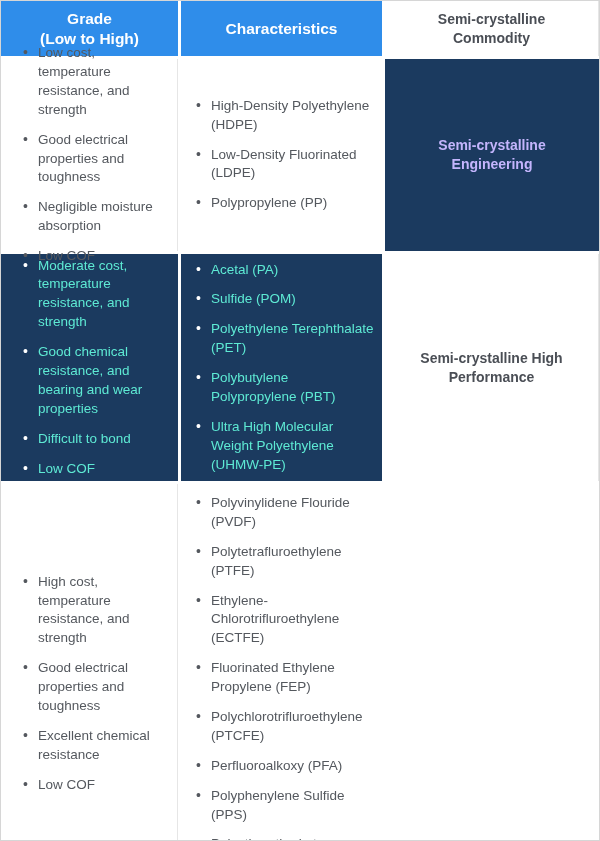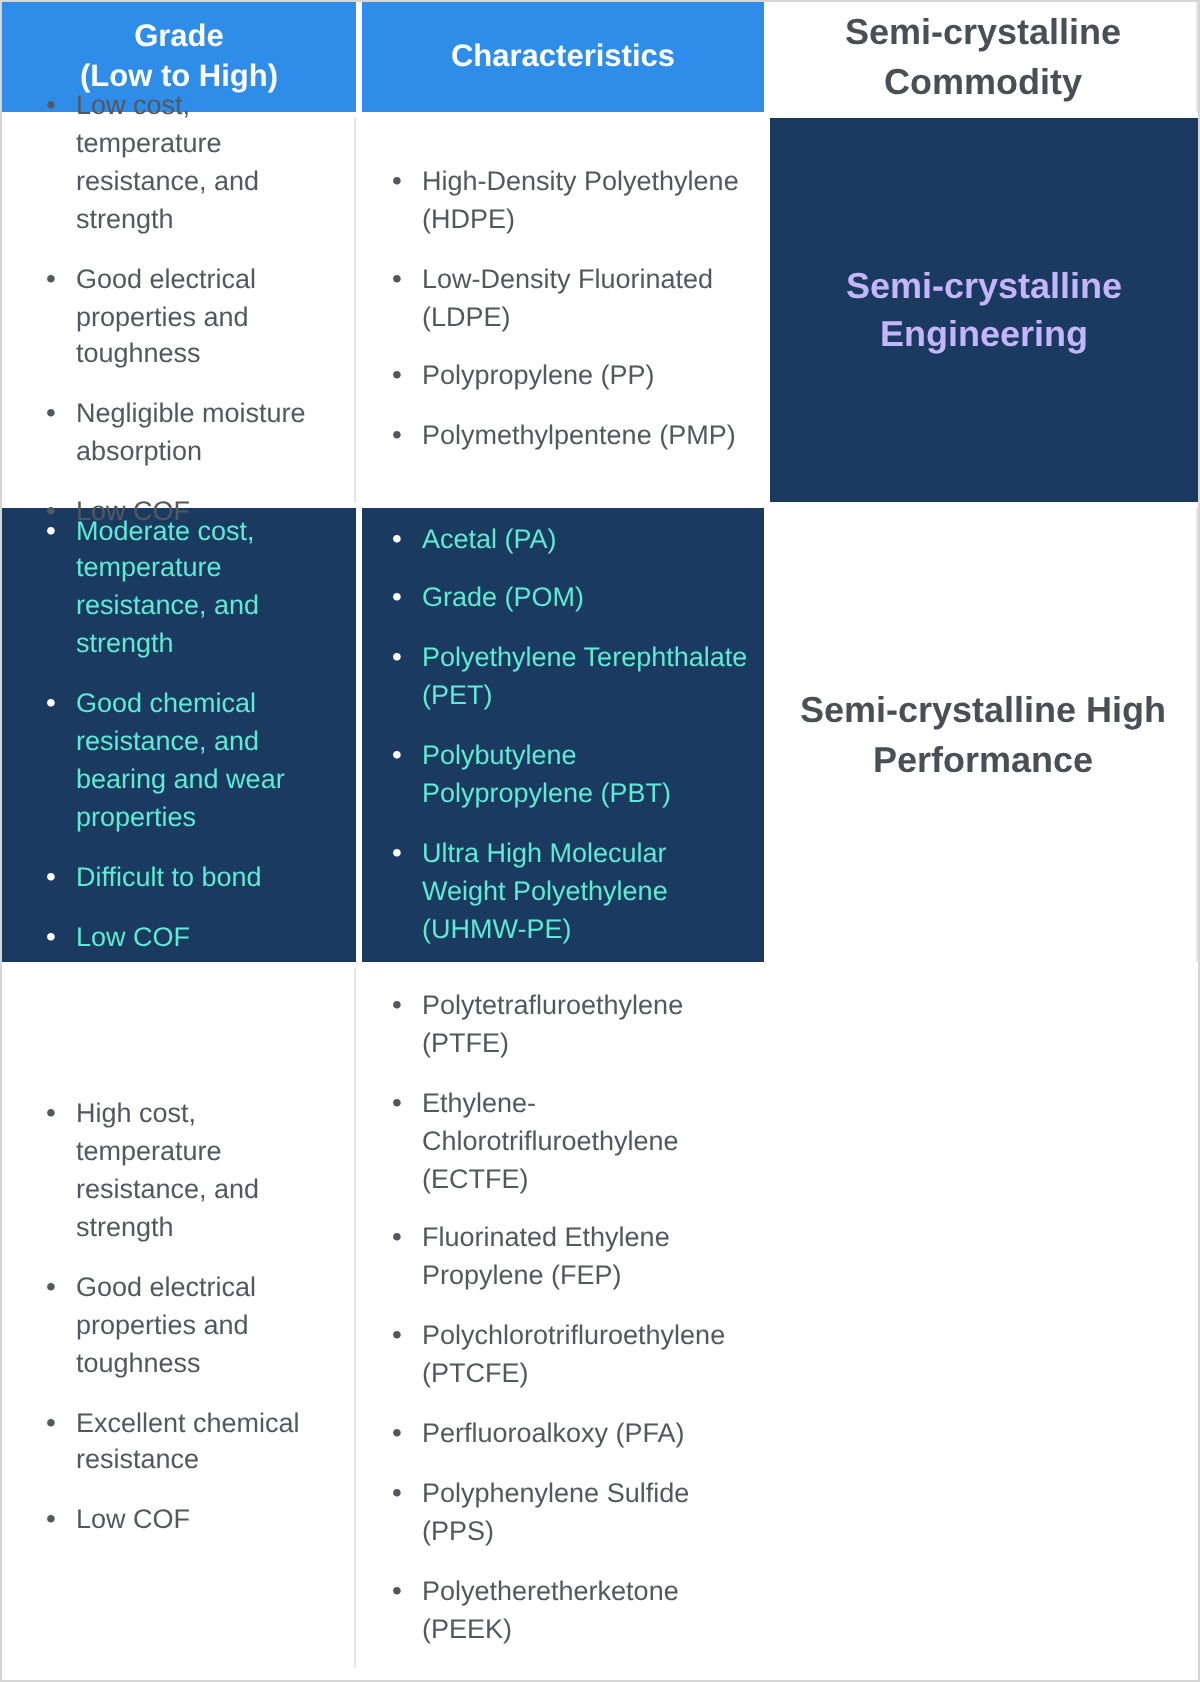--- a/index.html
+++ b/index.html
@@ -41,21 +41,21 @@
     font-weight: bold;
     font-size: 15.5px;
     line-height: 1.25;
   }
   .pre { white-space: pre-line; }
   
   .cell.grade {
     justify-content: center;
     text-align: center;
     font-weight: bold;
-    font-size: 18px;
+    font-size: 14px;
     line-height: 1.35;
     padding: 0 14px;
   }
   .cell.grade.light { color: #4a4e55; }
   
   .cell.light { background: #ffffff; color: #54585e; }
   .cell.dark  { background: #1b3a5f; color: #5eead4; }
   .cell.grade.dark { color: #c4b5fd; }
   
   .cell.light.vline { border-right: 1px solid #e6e6e6; }
@@ -105,56 +105,56 @@
           <li>Good electrical properties and toughness</li>
           <li>Negligible moisture absorption</li>
           <li>Low COF</li>
         </ul>
       </div>
       <div class="cell list resins light">
         <ul>
           <li>High-Density Polyethylene (HDPE)</li>
           <li>Low-Density Fluorinated (LDPE)</li>
           <li>Polypropylene (PP)</li>
-          <li>Polymethylpentene (PMP)</li>
         </ul>
       </div>
       <div class="cell grade dark vline">
         <span>Semi-crystalline Engineering</span>
       </div>
       <div class="cell list characteristics dark vline">
         <ul>
           <li>Moderate cost, temperature resistance, and strength</li>
           <li>Good chemical resistance, and bearing and wear properties</li>
           <li>Difficult to bond</li>
           <li>Low COF</li>
         </ul>
       </div>
       <div class="cell list resins dark">
         <ul>
           <li>Acetal (PA)</li>
-          <li>Grade (POM)</li>
+          <li>Sulfide (POM)</li>
           <li>Polyethylene Terephthalate (PET)</li>
           <li>Polybutylene Polypropylene (PBT)</li>
           <li>Ultra High Molecular Weight Polyethylene (UHMW-PE)</li>
         </ul>
       </div>
       <div class="cell grade light vline">
         <span>Semi-crystalline High Performance</span>
       </div>
       <div class="cell list characteristics light vline">
         <ul>
           <li>High cost, temperature resistance, and strength</li>
           <li>Good electrical properties and toughness</li>
           <li>Excellent chemical resistance</li>
           <li>Low COF</li>
         </ul>
       </div>
       <div class="cell list resins light">
         <ul>
+          <li>Polyvinylidene Flouride (PVDF)</li>
           <li>Polytetrafluroethylene (PTFE)</li>
           <li>Ethylene-Chlorotrifluroethylene (ECTFE)</li>
           <li>Fluorinated Ethylene Propylene (FEP)</li>
           <li>Polychlorotrifluroethylene (PTCFE)</li>
           <li>Perfluoroalkoxy (PFA)</li>
           <li>Polyphenylene Sulfide (PPS)</li>
           <li>Polyetheretherketone (PEEK)</li>
         </ul>
       </div>
     </div>

